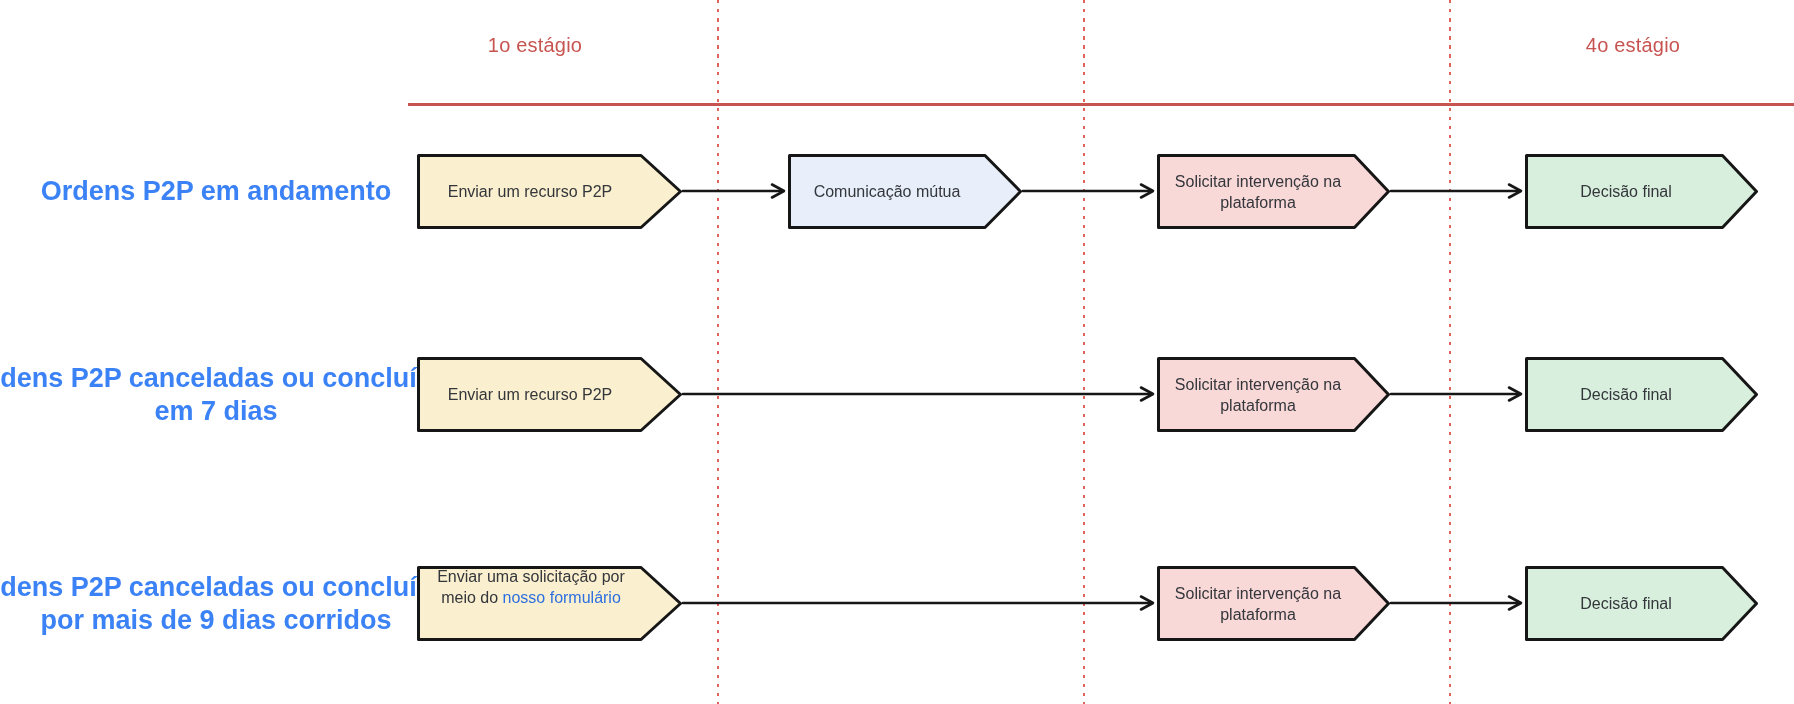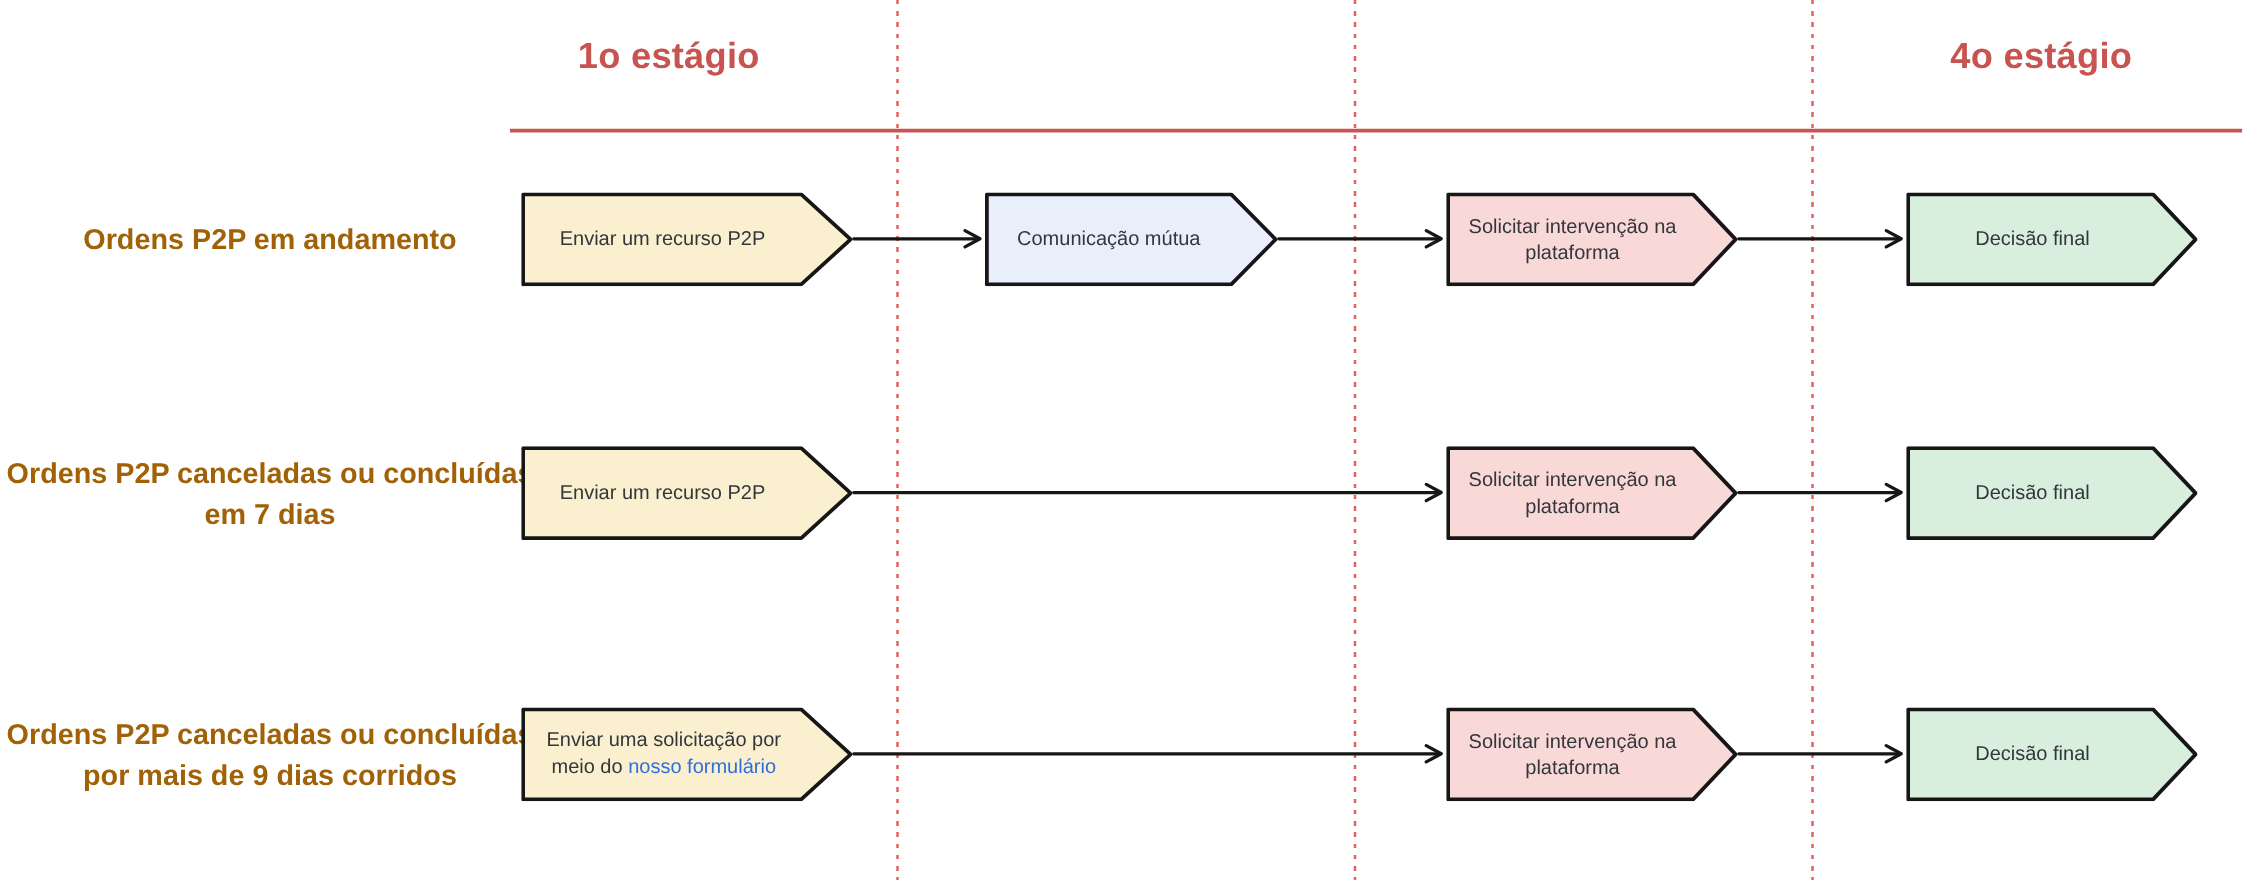--- a/index.html
+++ b/index.html
@@ -9,30 +9,30 @@
   }
   
   .vdiv{
     position:absolute; top:0; height:704px; width:2px;
     background:repeating-linear-gradient(to bottom, #e0625c 0 3.5px, rgba(0,0,0,0) 3.5px 9px);
   }
   
   .stage-h{
     position:absolute; top:24px; width:300px; height:42px;
     display:flex; align-items:center; justify-content:center;
-    font-size:29px; font-weight:700; color:#c75450; letter-spacing:0.2px;
+    font-size:20px; font-weight:400; color:#c75450; letter-spacing:0.2px;
   }
   .hline{ position:absolute; left:408px; top:103px; width:1386px; height:3px; background:#c75450; }
   
   .rowlabel{
     position:absolute; left:0; width:432px; height:75px;
     display:flex; flex-direction:column; align-items:center; justify-content:center;
   }
   .rl-line{
-    font-size:23px; line-height:33px; font-weight:700; color:#a16207;
+    font-size:27px; line-height:33px; font-weight:700; color:#3b82f6;
     white-space:nowrap; text-align:center;
   }
   
   .node{ position:absolute; height:75px; }
   .node svg{ position:absolute; left:0; top:0; display:block; }
   .node-text{
     position:absolute; top:0; height:75px;
     display:flex; align-items:center; justify-content:center;
     text-align:center; font-size:16px; line-height:21px; color:#33363b;
   }
@@ -143,21 +143,21 @@
 
   <div class="rowlabel" style="top:566px">
     <div class="rl-line">Ordens P2P canceladas ou concluídas</div>
     <div class="rl-line">por mais de 9 dias corridos</div>
   </div>
 
   <div class="node" style="left:417px; top:566px; width:265px">
     <svg width="265" height="75" viewBox="0 0 265 75">
       <polygon class="shape" points="1.5,1.5 224,1.5 263.5,37.5 224,73.5 1.5,73.5" fill="#faefce"></polygon>
     </svg>
-    <div class="node-text" style="left:8px; width:212px; display:block; padding-top:16px"><span>Enviar uma solicitação por meio do </span><a>nosso formulário</a></div>
+    <div class="node-text" style="left:8px; width:212px; display:block; "><span>Enviar uma solicitação por meio do </span><a>nosso formulário</a></div>
   </div>
 
   <svg class="arrow" style="left:683px; top:593px" width="475" height="20">
     <line x1="0" y1="10" x2="468" y2="10"></line>
     <polyline points="458,3.5 470,10 458,16.5"></polyline>
   </svg>
 
   <div class="node" style="left:1157px; top:566px; width:233px">
     <svg width="233" height="75" viewBox="0 0 233 75">
       <polygon class="shape" points="1.5,1.5 197.5,1.5 231.5,37.5 197.5,73.5 1.5,73.5" fill="#f9d8d8"></polygon>

